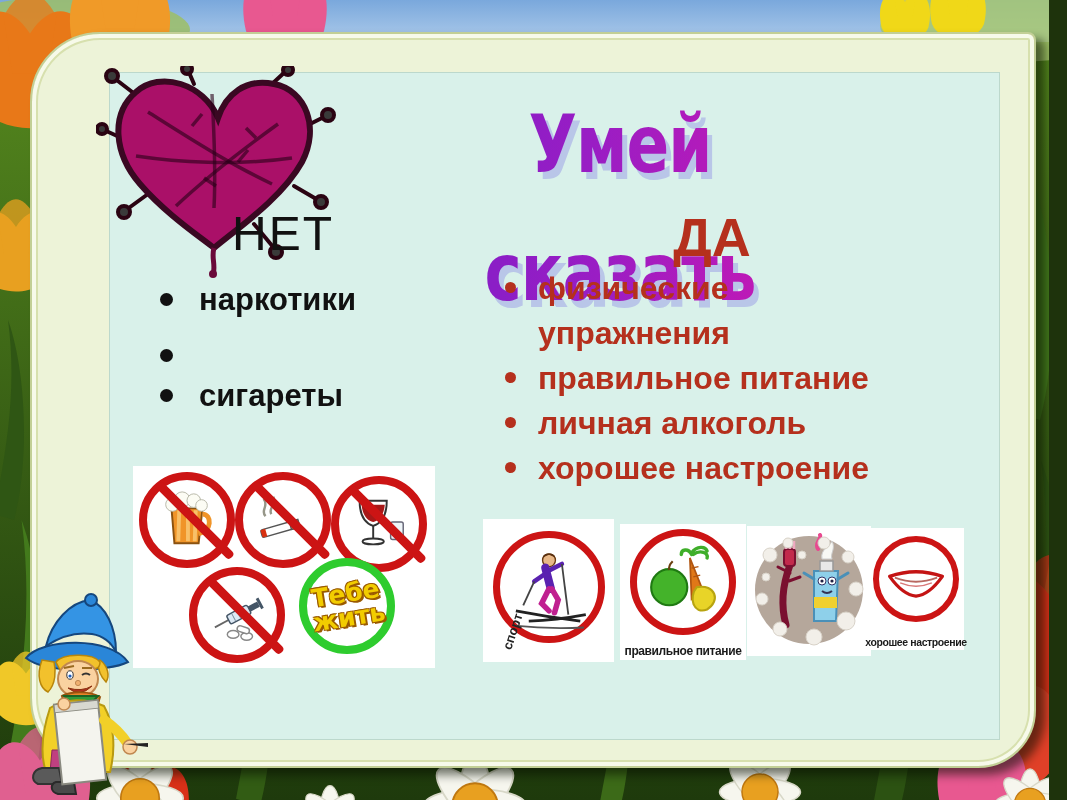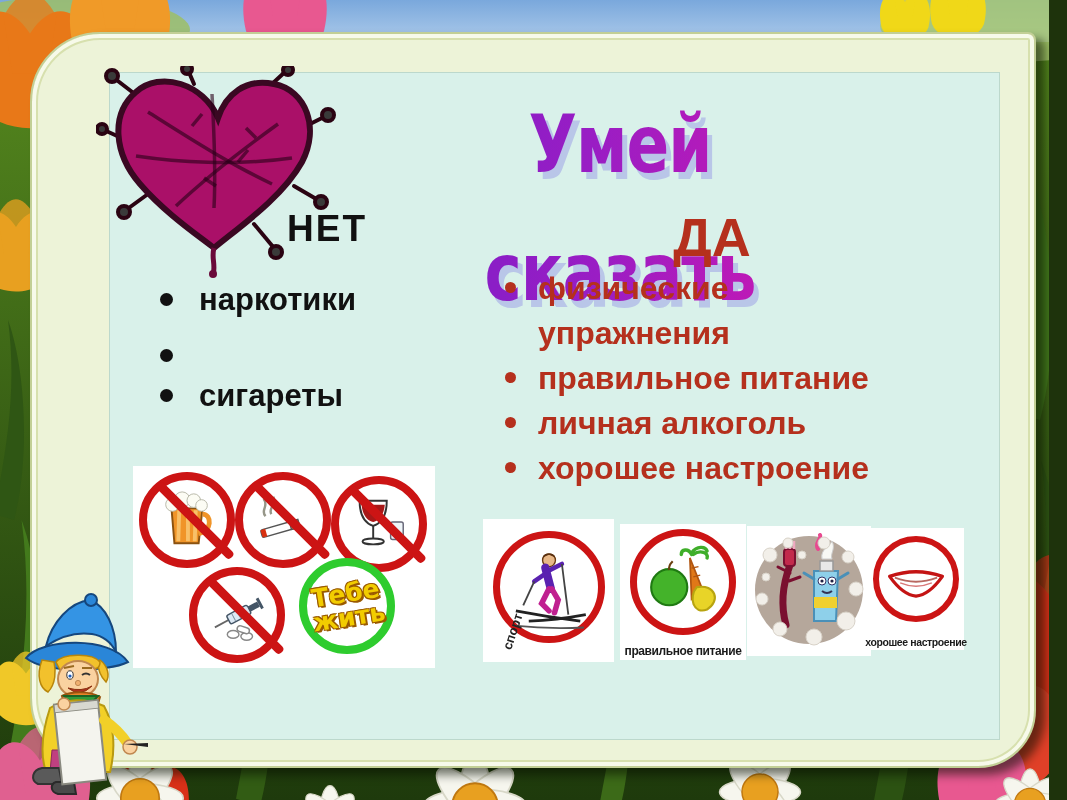--- a/index.html
+++ b/index.html
@@ -24,22 +24,22 @@
   
   .title-wrap{left:385px;top:96px;width:470px;height:104px;z-index:5;text-align:center;
               transform:scale(1.0,1.28);transform-origin:center;}
   .title-wrap span{position:absolute;left:0;right:0;top:0;line-height:100px;
                    font-family:"DejaVu Sans",sans-serif;font-weight:bold;font-size:63px;letter-spacing:-1px;}
   .title-shadow{color:var(--title-shadow);transform:translate(5px,5px);}
   .title-fill{background:linear-gradient(90deg,var(--title-gradient-start) 0%,#9a1dc4 45%,var(--title-gradient-end) 100%);
               -webkit-background-clip:text;background-clip:text;color:transparent;
               -webkit-text-fill-color:transparent;}
   
-  .no-heading{left:232px;top:210px;width:190px;z-index:5;text-align:center;
-              font-weight:bold;font-size:37px;line-height:1;color:var(--no-text);letter-spacing:2px;}
+  .no-heading{left:232px;top:210px;width:190px;z-index:5;
+              font-weight:normal;font-size:48px;line-height:1;color:var(--no-text);letter-spacing:2px;}
   .yes-heading{left:632px;top:210px;width:160px;z-index:5;text-align:center;
                font-weight:bold;font-size:54px;line-height:1;color:var(--yes-text);}
   .no-list{left:160px;top:278px;z-index:5;}
   .no-list .item{display:flex;align-items:flex-start;gap:26px;margin-bottom:12px;
                  color:var(--no-text);font-weight:bold;font-size:31px;line-height:44px;}
   .no-list .dot{flex:none;width:13px;height:13px;border-radius:50%;background:currentColor;margin-top:15px;}
   .yes-list{left:505px;top:266px;width:430px;z-index:5;}
   .yes-list .item{display:flex;align-items:flex-start;gap:22px;
                   color:var(--yes-text);font-weight:bold;font-size:32px;line-height:45px;}
   .yes-list .dot{flex:none;width:11px;height:11px;border-radius:50%;background:currentColor;margin-top:16px;}

